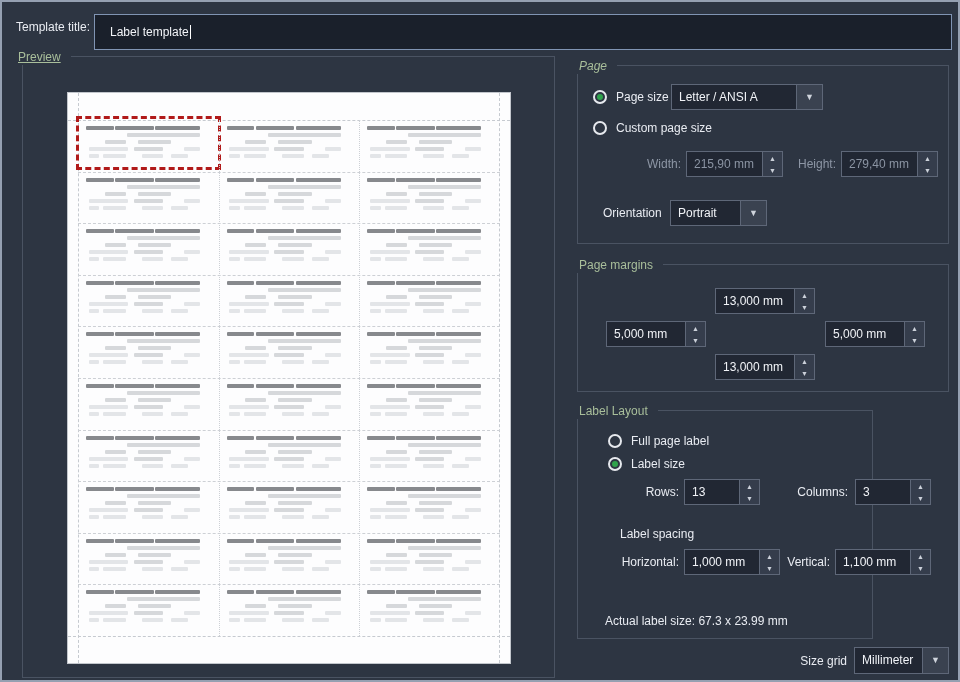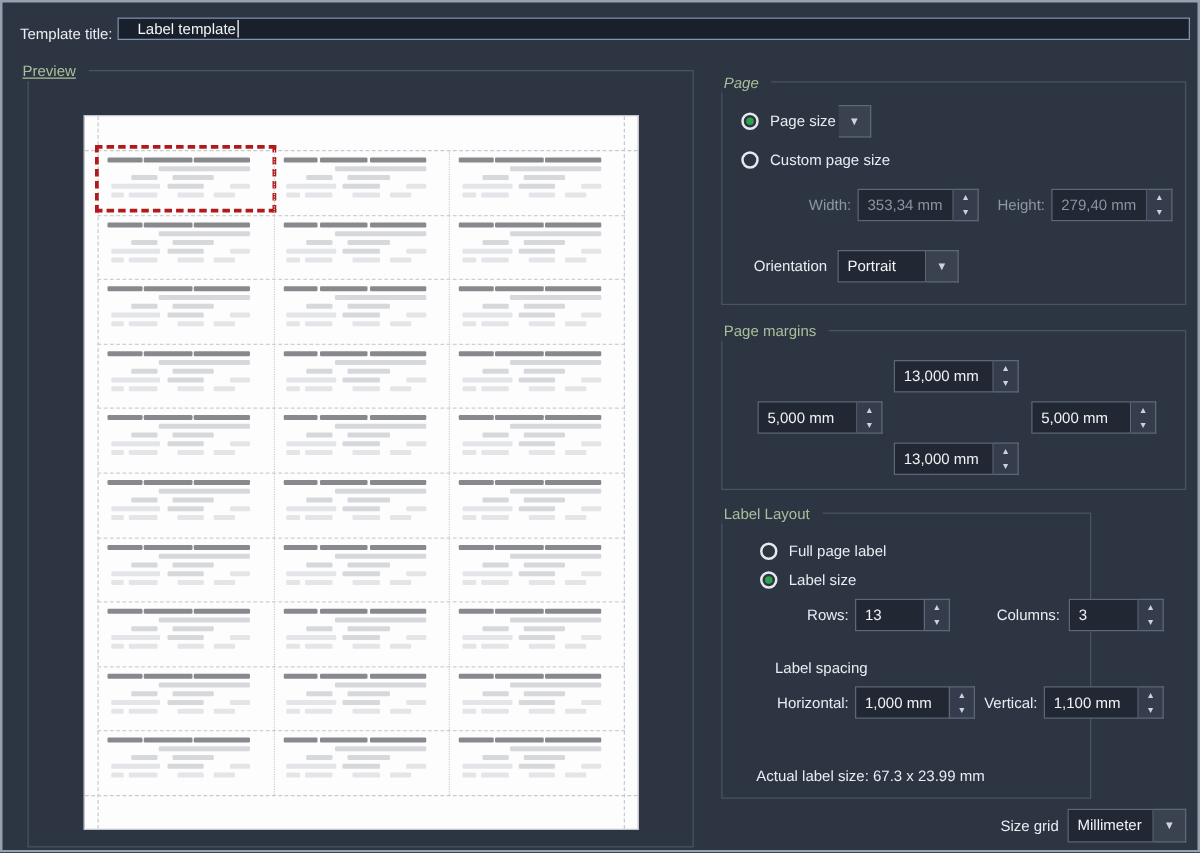--- a/index.html
+++ b/index.html
@@ -80,21 +80,21 @@
     position:absolute; left:-2px; top:-4px; right:-2px; bottom:2px;
     border:3px dashed var(--selection-red,#b11a1a); pointer-events:none;
   }
 </style>
 </head>
 <body>
 
 <div class="window" style="--accent-green: #2fa34c; --selection-red: #b11a1a;">
 
   <span class="abs lbl" style="left:14px; top:18px;">Template title:</span>
-  <div class="text-input" style="left:92px; top:12px; width:858px; height:18px;padding-left:15px;">
+  <div class="text-input" style="left:92px; top:12px; width:858px; height:36px;padding-left:15px;">
     <span>Label template</span>
     <span class="caret"></span>
   </div>
 
   <div class="group" style="left:20px; top:54px; width:533px; height:622px;">
     <span class="group-title" style="left:-7px;text-decoration:underline;">Preview</span>
 
     <div class="page" style="left:44px; top:35px; width:442px; height:570px;">
 
       <div class="guide-h" style="top:27px;"></div>
@@ -933,35 +933,36 @@
     <span class="group-title" style="left:-1px;font-style:italic;">Page</span>
 
     <div class="radio-row" style="left:15px; top:18px; height:26px;">
       <span class="radio checked">
           <span class="dot"></span>
         </span>
       <span class="lbl">Page size</span>
     </div>
 
     <div class="ctrl" style="left:93px; top:18px; width:152px;">
+      <div class="field">Letter / ANSI A</div>
       <div class="dd-btn">
         <span class="dd-tri">▼</span>
       </div>
     </div>
 
     <div class="radio-row" style="left:15px; top:53px; height:18px;">
       <span class="radio">
           <span class="dot"></span>
         </span>
       <span class="lbl">Custom page size</span>
     </div>
 
     <span class="abs lbl gray right" style="left:33px; top:91px; width:70px;">Width:</span>
     <div class="ctrl" style="left:108px; top:85px; width:97px;">
-      <div class="field disabled">353,34 mm</div>
+      <div class="field disabled">215,90 mm</div>
       <div class="spin-btns">
         <div class="spin-up">▲</div>
         <div class="spin-down">▼</div>
       </div>
     </div>
 
     <span class="abs lbl gray right" style="left:210px; top:91px; width:48px;">Height:</span>
     <div class="ctrl" style="left:263px; top:85px; width:97px;">
       <div class="field disabled">279,40 mm</div>
       <div class="spin-btns">

